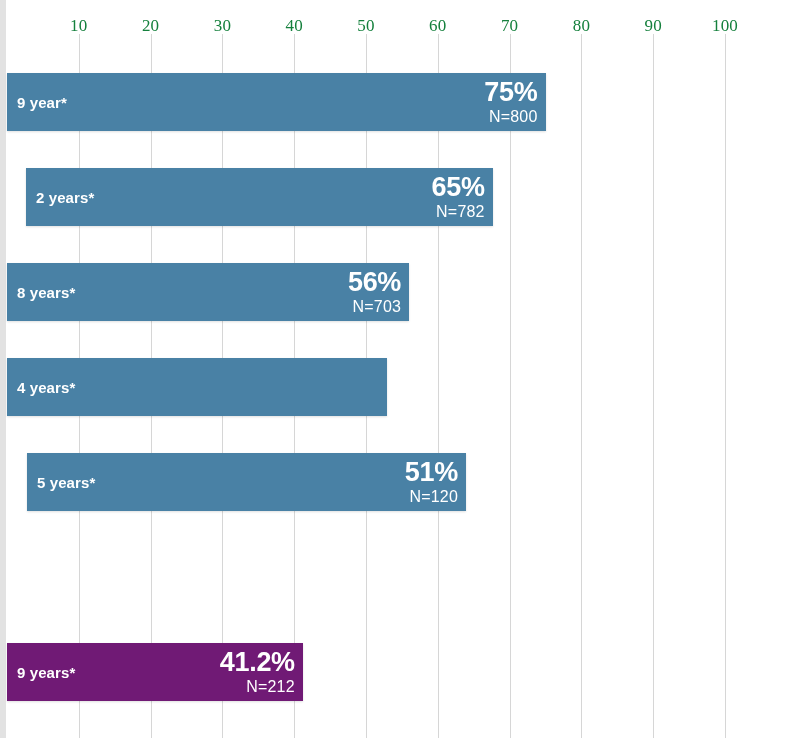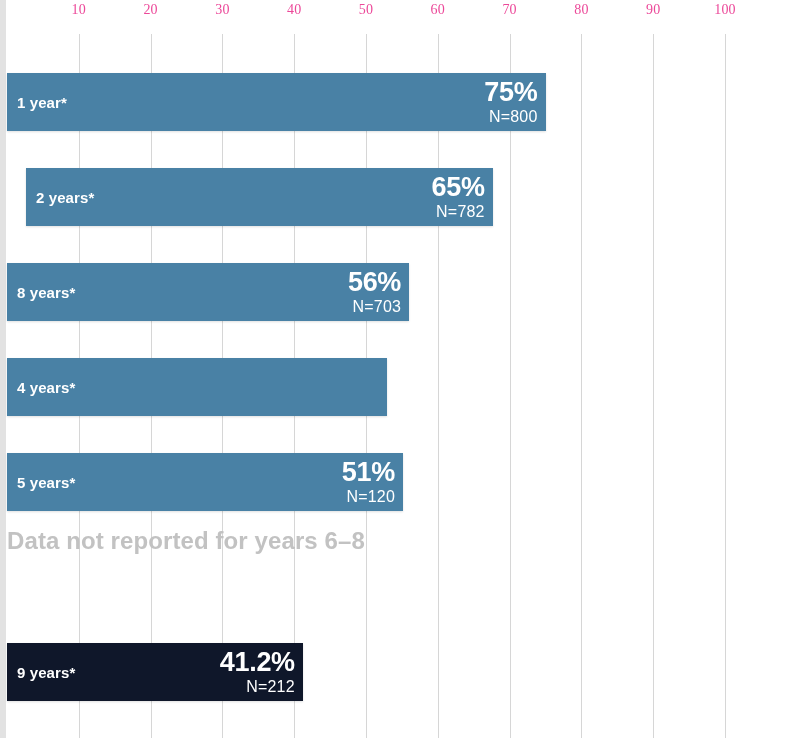--- a/index.html
+++ b/index.html
@@ -54,24 +54,24 @@
   .axis-labels {
     position: absolute;
     left: 7px;
     top: 0;
     width: 786px;
     height: 34px;
     z-index: 3;
   }
   .tick-label {
     position: absolute;
-    top: 2px;
+    top: 16px;
     transform: translateX(-50%);
-    font-size: 14px;
-    color: #ec4899;
+    font-size: 17px;
+    color: #15803d;
     letter-spacing: 0.2px;
     white-space: nowrap;
     font-family: "Liberation Serif", serif;
   }
 
   
   .bars-layer {
     position: absolute;
     left: 7px;
     top: 34px;
@@ -167,21 +167,21 @@
       <div class="tick-label" style="left: 430.8px;">60</div>
       <div class="tick-label" style="left: 502.6px;">70</div>
       <div class="tick-label" style="left: 574.4px;">80</div>
       <div class="tick-label" style="left: 646.2px;">90</div>
       <div class="tick-label" style="left: 718px;">100</div>
     </div>
 
   <div class="bars-layer" id="bars-layer">
       <div class="bar-row" style="top: 39px; height: 58px; width: 538.5px;">
         <div class="bar" style="background: rgb(73, 129, 165);">
-          <span class="bar-category">1 year*</span>
+          <span class="bar-category">9 year*</span>
           <span class="bar-values">
             <span class="bar-pct">75%</span>
             <span class="bar-n">N=800</span>
           </span>
         </div>
       </div>
       <div class="bar-row" style="top: 134px; height: 58px; width: 466.7px; margin-left: 19px;">
         <div class="bar" style="background: rgb(73, 129, 165);">
           <span class="bar-category">2 years*</span>
           <span class="bar-values">
@@ -197,34 +197,33 @@
             <span class="bar-pct">56%</span>
             <span class="bar-n">N=703</span>
           </span>
         </div>
       </div>
       <div class="bar-row" style="top: 324px; height: 58px; width: 380px;">
         <div class="bar" style="background: rgb(73, 129, 165);">
           <span class="bar-category">4 years*</span>
         </div>
       </div>
-      <div class="bar-row" style="top: 419px; height: 58px; width: 396px;">
+      <div class="bar-row" style="top: 419px; height: 58px; width: 439px; margin-left: 20px;">
         <div class="bar" style="background: rgb(73, 129, 165);">
           <span class="bar-category">5 years*</span>
           <span class="bar-values">
             <span class="bar-pct">51%</span>
             <span class="bar-n">N=120</span>
           </span>
         </div>
       </div>
       <div class="bar-row" style="top: 609px; height: 58px; width: 295.816px;">
-        <div class="bar" style="background: #0f172a;">
+        <div class="bar" style="background: #701a75;">
           <span class="bar-category">9 years*</span>
           <span class="bar-values">
             <span class="bar-pct">41.2%</span>
             <span class="bar-n">N=212</span>
           </span>
         </div>
       </div>
     </div>
 
-<div class="annotation" style="top: 527px; color: rgb(194, 194, 194);">Data not reported for years 6–8</div>
   </div>
 
 </body></html>

